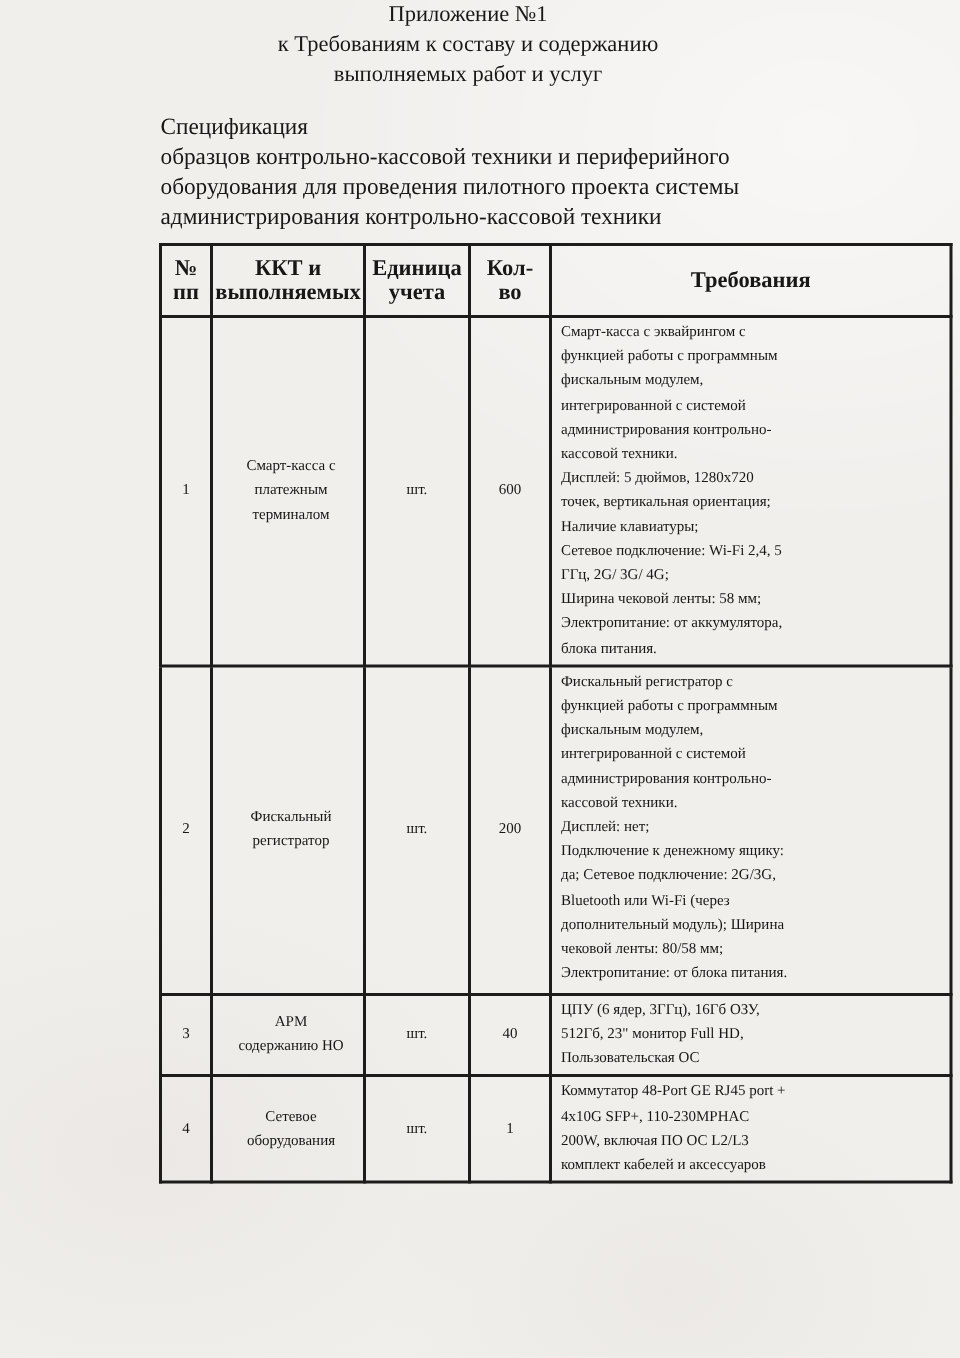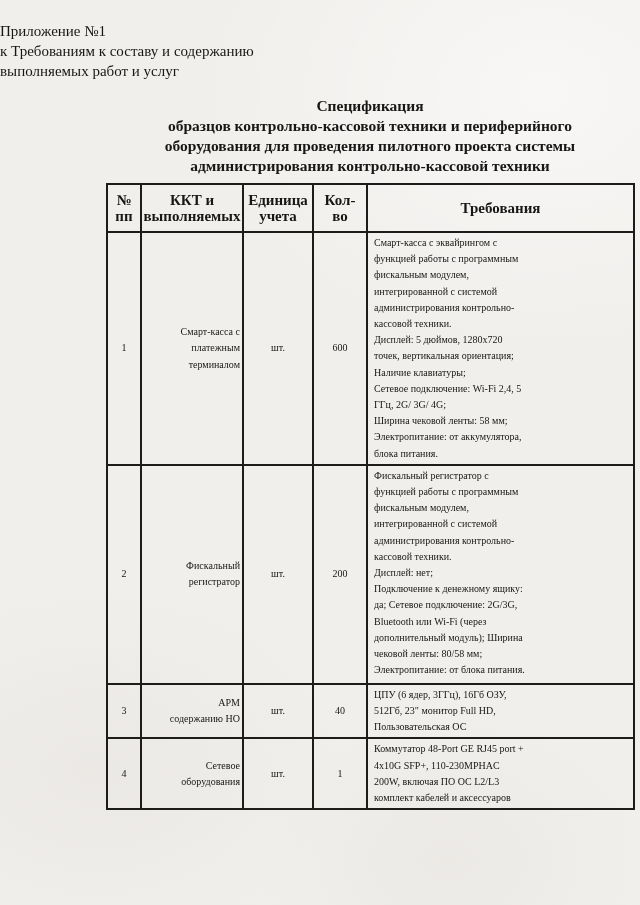--- a/index.html
+++ b/index.html
@@ -12,33 +12,32 @@
     overflow: hidden;
     background:
       radial-gradient(ellipse 420px 300px at 15% 85%, rgba(190,185,175,0.12), transparent 60%),
       radial-gradient(ellipse 500px 380px at 85% 10%, rgba(255,255,255,0.5), transparent 70%),
       radial-gradient(ellipse 300px 220px at 70% 95%, rgba(185,180,168,0.10), transparent 65%),
       #f1efec;
     font-family: "Liberation Serif", "DejaVu Serif", serif;
     color: #181715;
   }
   .appendix {
-    padding-top: 21px;
     margin-right: 16px;
-    text-align: left;
+    text-align: center;
     font-size: 15px;
     line-height: 20px;
     white-space: pre-line;
   }
   .doc-title {
     margin: 15px 0 0 107px;
     width: 526px;
-    text-align: center;
+    text-align: left;
     font-size: 15.5px;
-    font-weight: bold;
+    font-weight: normal;
     line-height: 20px;
     white-space: pre-line;
   }
   table.spec {
     margin: 7px 0 0 106px;
     border-collapse: collapse;
     table-layout: fixed;
     width: 527px;
   }
   table.spec th, table.spec td {
@@ -55,21 +54,21 @@
     vertical-align: middle;
     padding: 2px 1px;
     height: 42px;
   }
   td.c-num, td.c-unit, td.c-qty {
     text-align: center;
     vertical-align: middle;
     padding: 1px;
   }
   td.c-equip {
-    text-align: right;
+    text-align: center;
     vertical-align: middle;
     padding: 1px 2px 1px 6px;
     border-radius: 13px;
   }
   td.c-req {
     text-align: left;
     vertical-align: top;
     padding: 2px 3px 2px 6px;
   }
   tr.r1 { height: 223px; }

